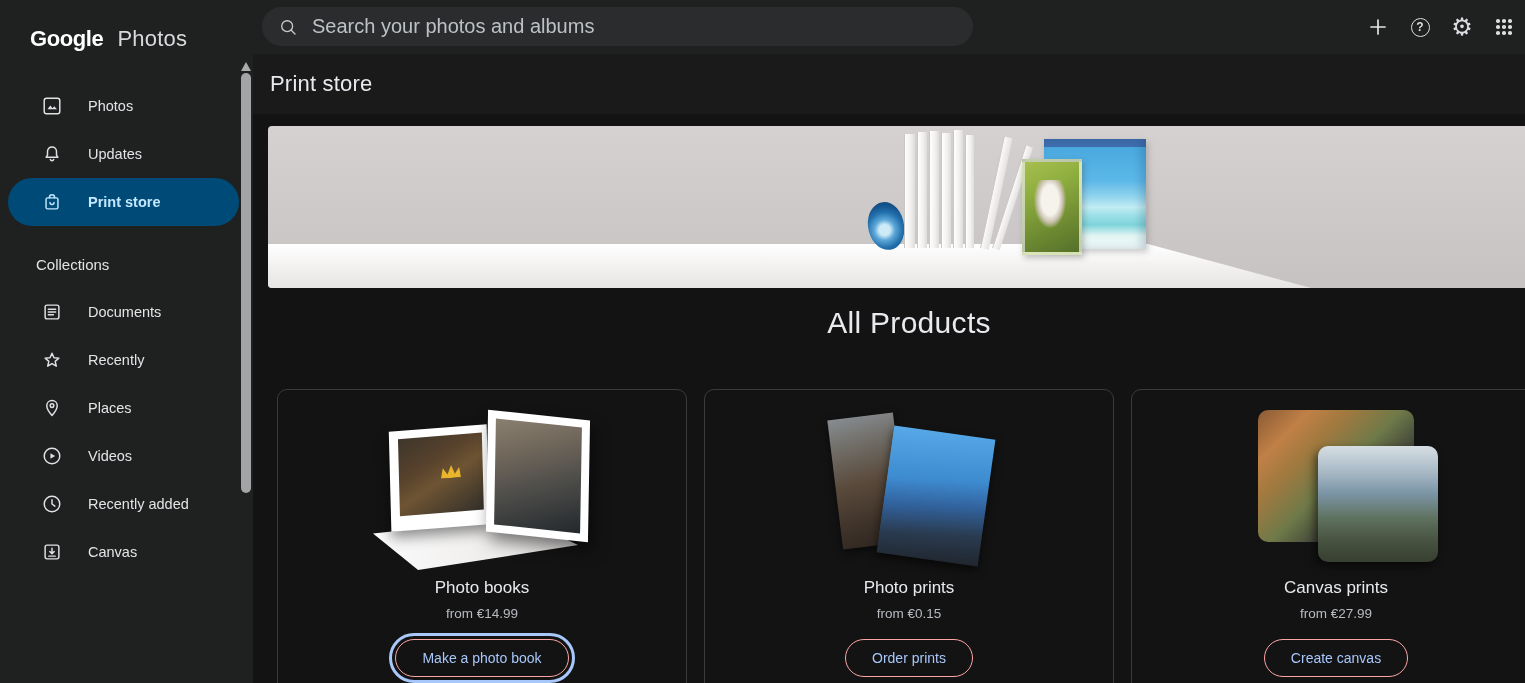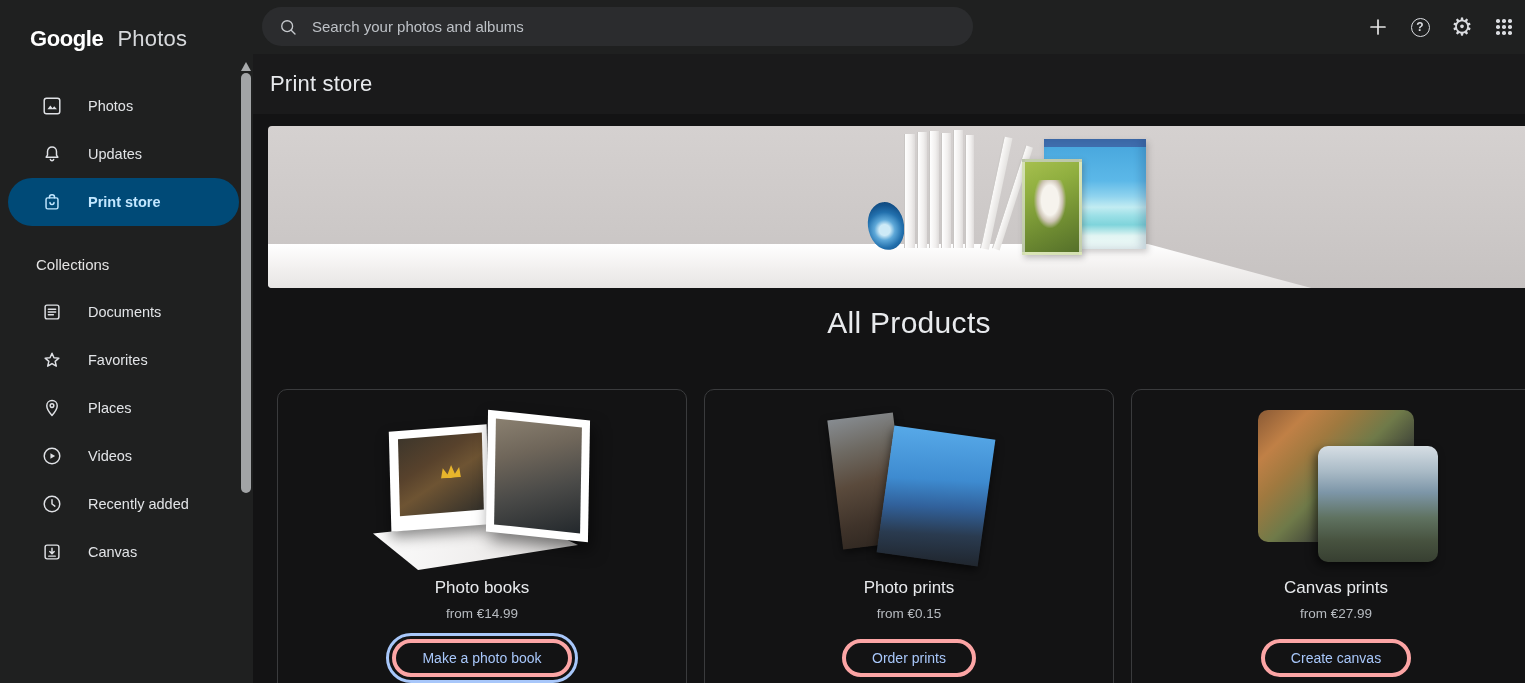--- a/index.html
+++ b/index.html
@@ -7,21 +7,21 @@
   body { font-family:"Liberation Sans","DejaVu Sans",sans-serif; }
   .page { position:relative; width:1525px; height:683px; overflow:hidden; background:#131314; }
 
   
   .topbar { position:absolute; left:0; top:0; width:1525px; height:54px; background:#1f2020; z-index:30; }
   .brand { position:absolute; left:30px; top:12px; height:54px; display:flex; align-items:center; gap:14px; }
   .brand .b-bold { color:#ffffff; font-size:22px; font-weight:700; letter-spacing:-0.4px; }
   .brand .b-reg  { color:#d7d9dc; font-size:22px; font-weight:400; letter-spacing:0.2px; }
   .searchbar { position:absolute; left:262px; top:7px; width:711px; height:39px; background:#2b2c2e;
                border-radius:20px; display:flex; align-items:center; padding:0 16px; gap:14px; }
-  .searchbar input { background:transparent; border:none; outline:none; color:#e3e3e3; font-size:15px;
+  .searchbar input { background:transparent; border:none; outline:none; color:#e3e3e3; font-size:20px;
                width:100%; font-family:inherit; }
   .searchbar input::placeholder { color:#bdc1c6; }
   .top-actions { position:absolute; right:6px; top:0; height:54px; display:flex; align-items:center; gap:12px; }
   .icon-btn { width:30px; height:30px; display:flex; align-items:center; justify-content:center; cursor:pointer;
               color:#e0e2e5; border-radius:50%; }
   .help-circle { width:19px; height:19px; border:1.8px solid #dadce0; border-radius:50%;
                  display:flex; align-items:center; justify-content:center; color:#dadce0;
                  font-size:12px; font-weight:700; }
   .apps-grid { width:16px; height:16px; display:grid; grid-template-columns:repeat(3,3.5px); grid-template-rows:repeat(3,3.5px); gap:2.5px; }
   .apps-grid span { width:3.5px; height:3.5px; border-radius:50%; background:#dadce0; }
@@ -75,21 +75,21 @@
   
   .section-title { position:absolute; left:24px; top:252px; width:1264px; text-align:center;
                    color:#e8eaed; font-size:30px; font-weight:400; letter-spacing:0.3px; }
 
   
   .cards { position:absolute; left:24px; top:335px; display:flex; gap:17px; }
   .card { position:relative; width:410px; height:330px; border:1px solid #3a3b3d; border-radius:10px; background:#131314; }
   .card-title { position:absolute; left:0; top:188px; width:100%; text-align:center; color:#e8eaed; font-size:17px; font-weight:500; }
   .card-price { position:absolute; left:0; top:216px; width:100%; text-align:center; color:#b7bbc0; font-size:13.5px; }
   .card-cta-row { position:absolute; left:0; top:249px; width:100%; display:flex; justify-content:center; }
-  .cta { height:38px; padding:0 26px; border-radius:19px; border:4px solid #fca5a5; background:transparent;
+  .cta { height:38px; padding:0 26px; border-radius:19px; border:1px solid #fca5a5; background:transparent;
          color:#a8c7fa; font-size:14px; font-weight:500; font-family:inherit; cursor:pointer; }
   .cta.focused { outline:3px solid #a8c7fa; outline-offset:3px; }
 
   .art { position:absolute; inset:0; overflow:hidden; }
   
   .book-flat { position:absolute; left:95px; top:128px; width:205px; height:52px;
                background:linear-gradient(100deg,#fcfcfc 0%,#eceae9 70%,#dddbda 100%);
                clip-path:polygon(0 30%, 72% 0, 100% 52%, 22% 100%); }
   .page-left { position:absolute; left:112px; top:38px; width:98px; height:100px; background:#fff;
                transform:rotate(-1.5deg) skewY(-3deg); padding:8px 5px 15px 9px; box-shadow:0 6px 14px rgba(0,0,0,.45); }
@@ -204,21 +204,21 @@
         </svg>
       </span>
       <span class="lbl">Documents</span>
     </div>
     <div class="side-item">
       <span class="ico">
         <svg class="stroke" width="22" height="22" viewBox="0 0 24 24">
           <path d="M12 4.6l2.15 4.95 5.35.4-4.05 3.55 1.25 5.2L12 15.85 7.3 18.7l1.25-5.2L4.5 9.95l5.35-.4z"></path>
         </svg>
       </span>
-      <span class="lbl">Favorites</span>
+      <span class="lbl">Recently</span>
     </div>
     <div class="side-item">
       <span class="ico">
         <svg class="stroke" width="22" height="22" viewBox="0 0 24 24">
           <path d="M12 3.8c-3.2 0-5.7 2.5-5.7 5.7 0 4.2 5.7 10.7 5.7 10.7s5.7-6.5 5.7-10.7c0-3.2-2.5-5.7-5.7-5.7z"></path>
           <circle cx="12" cy="9.4" r="2"></circle>
         </svg>
       </span>
       <span class="lbl">Places</span>
     </div>

